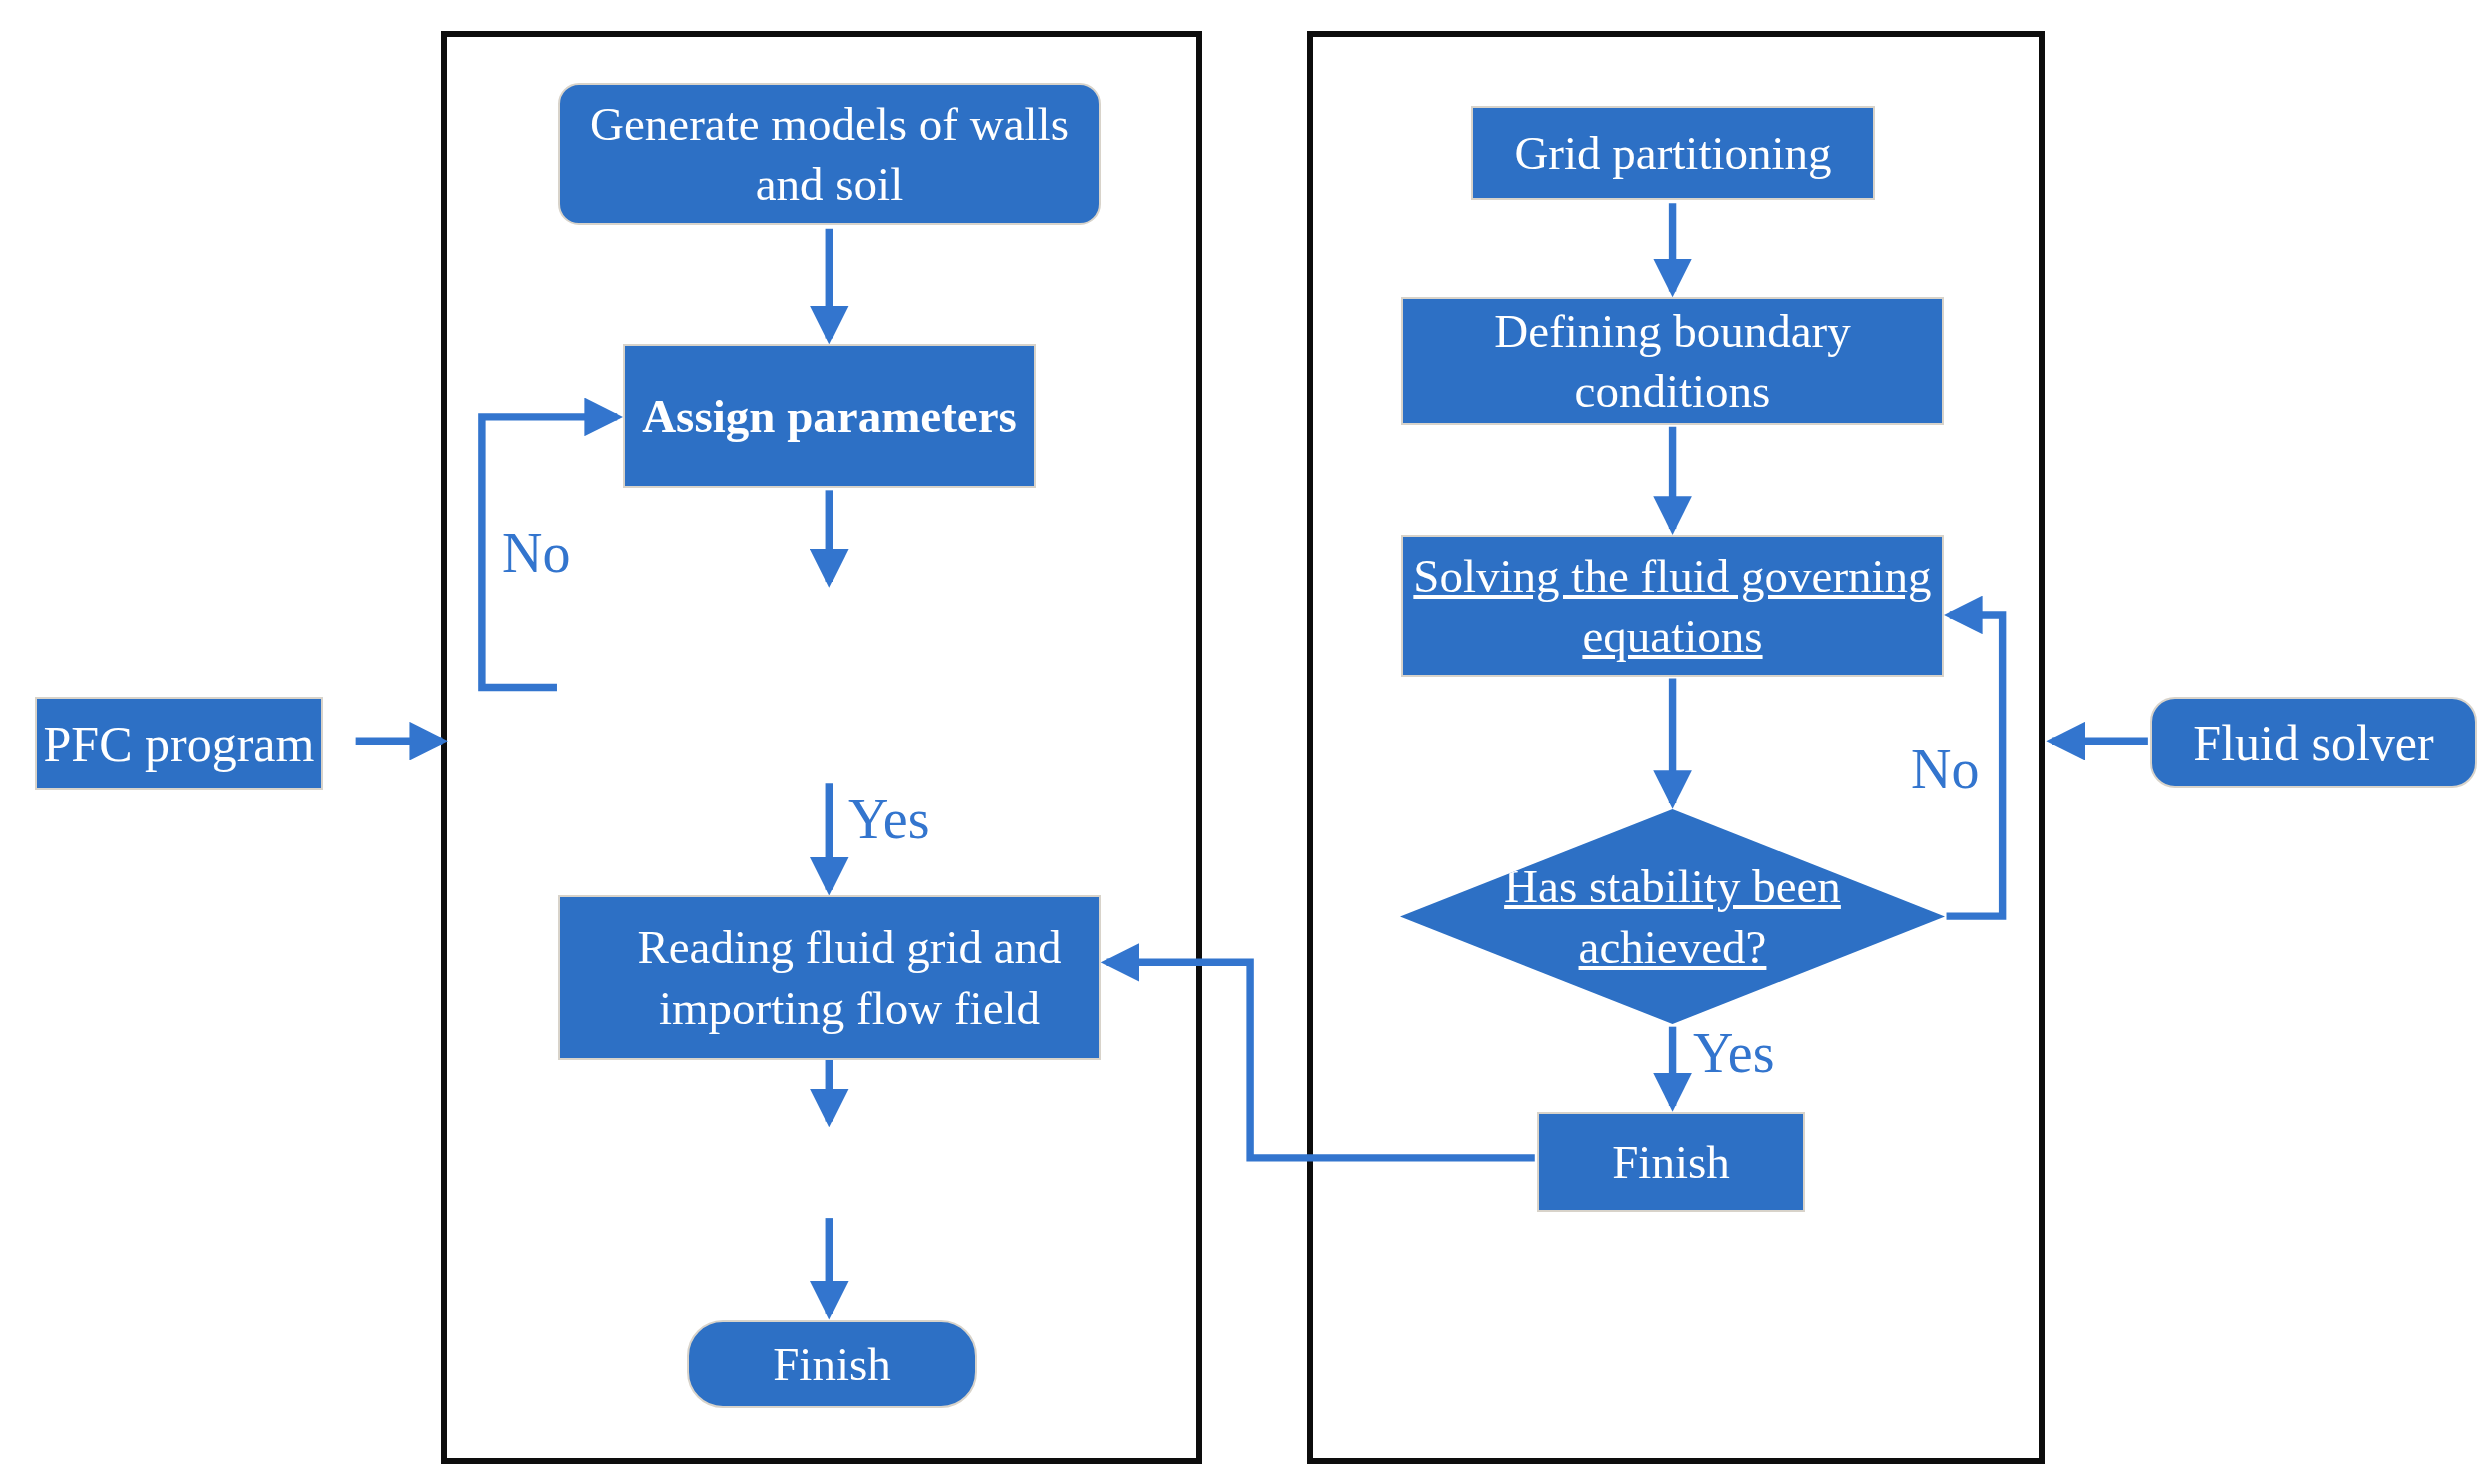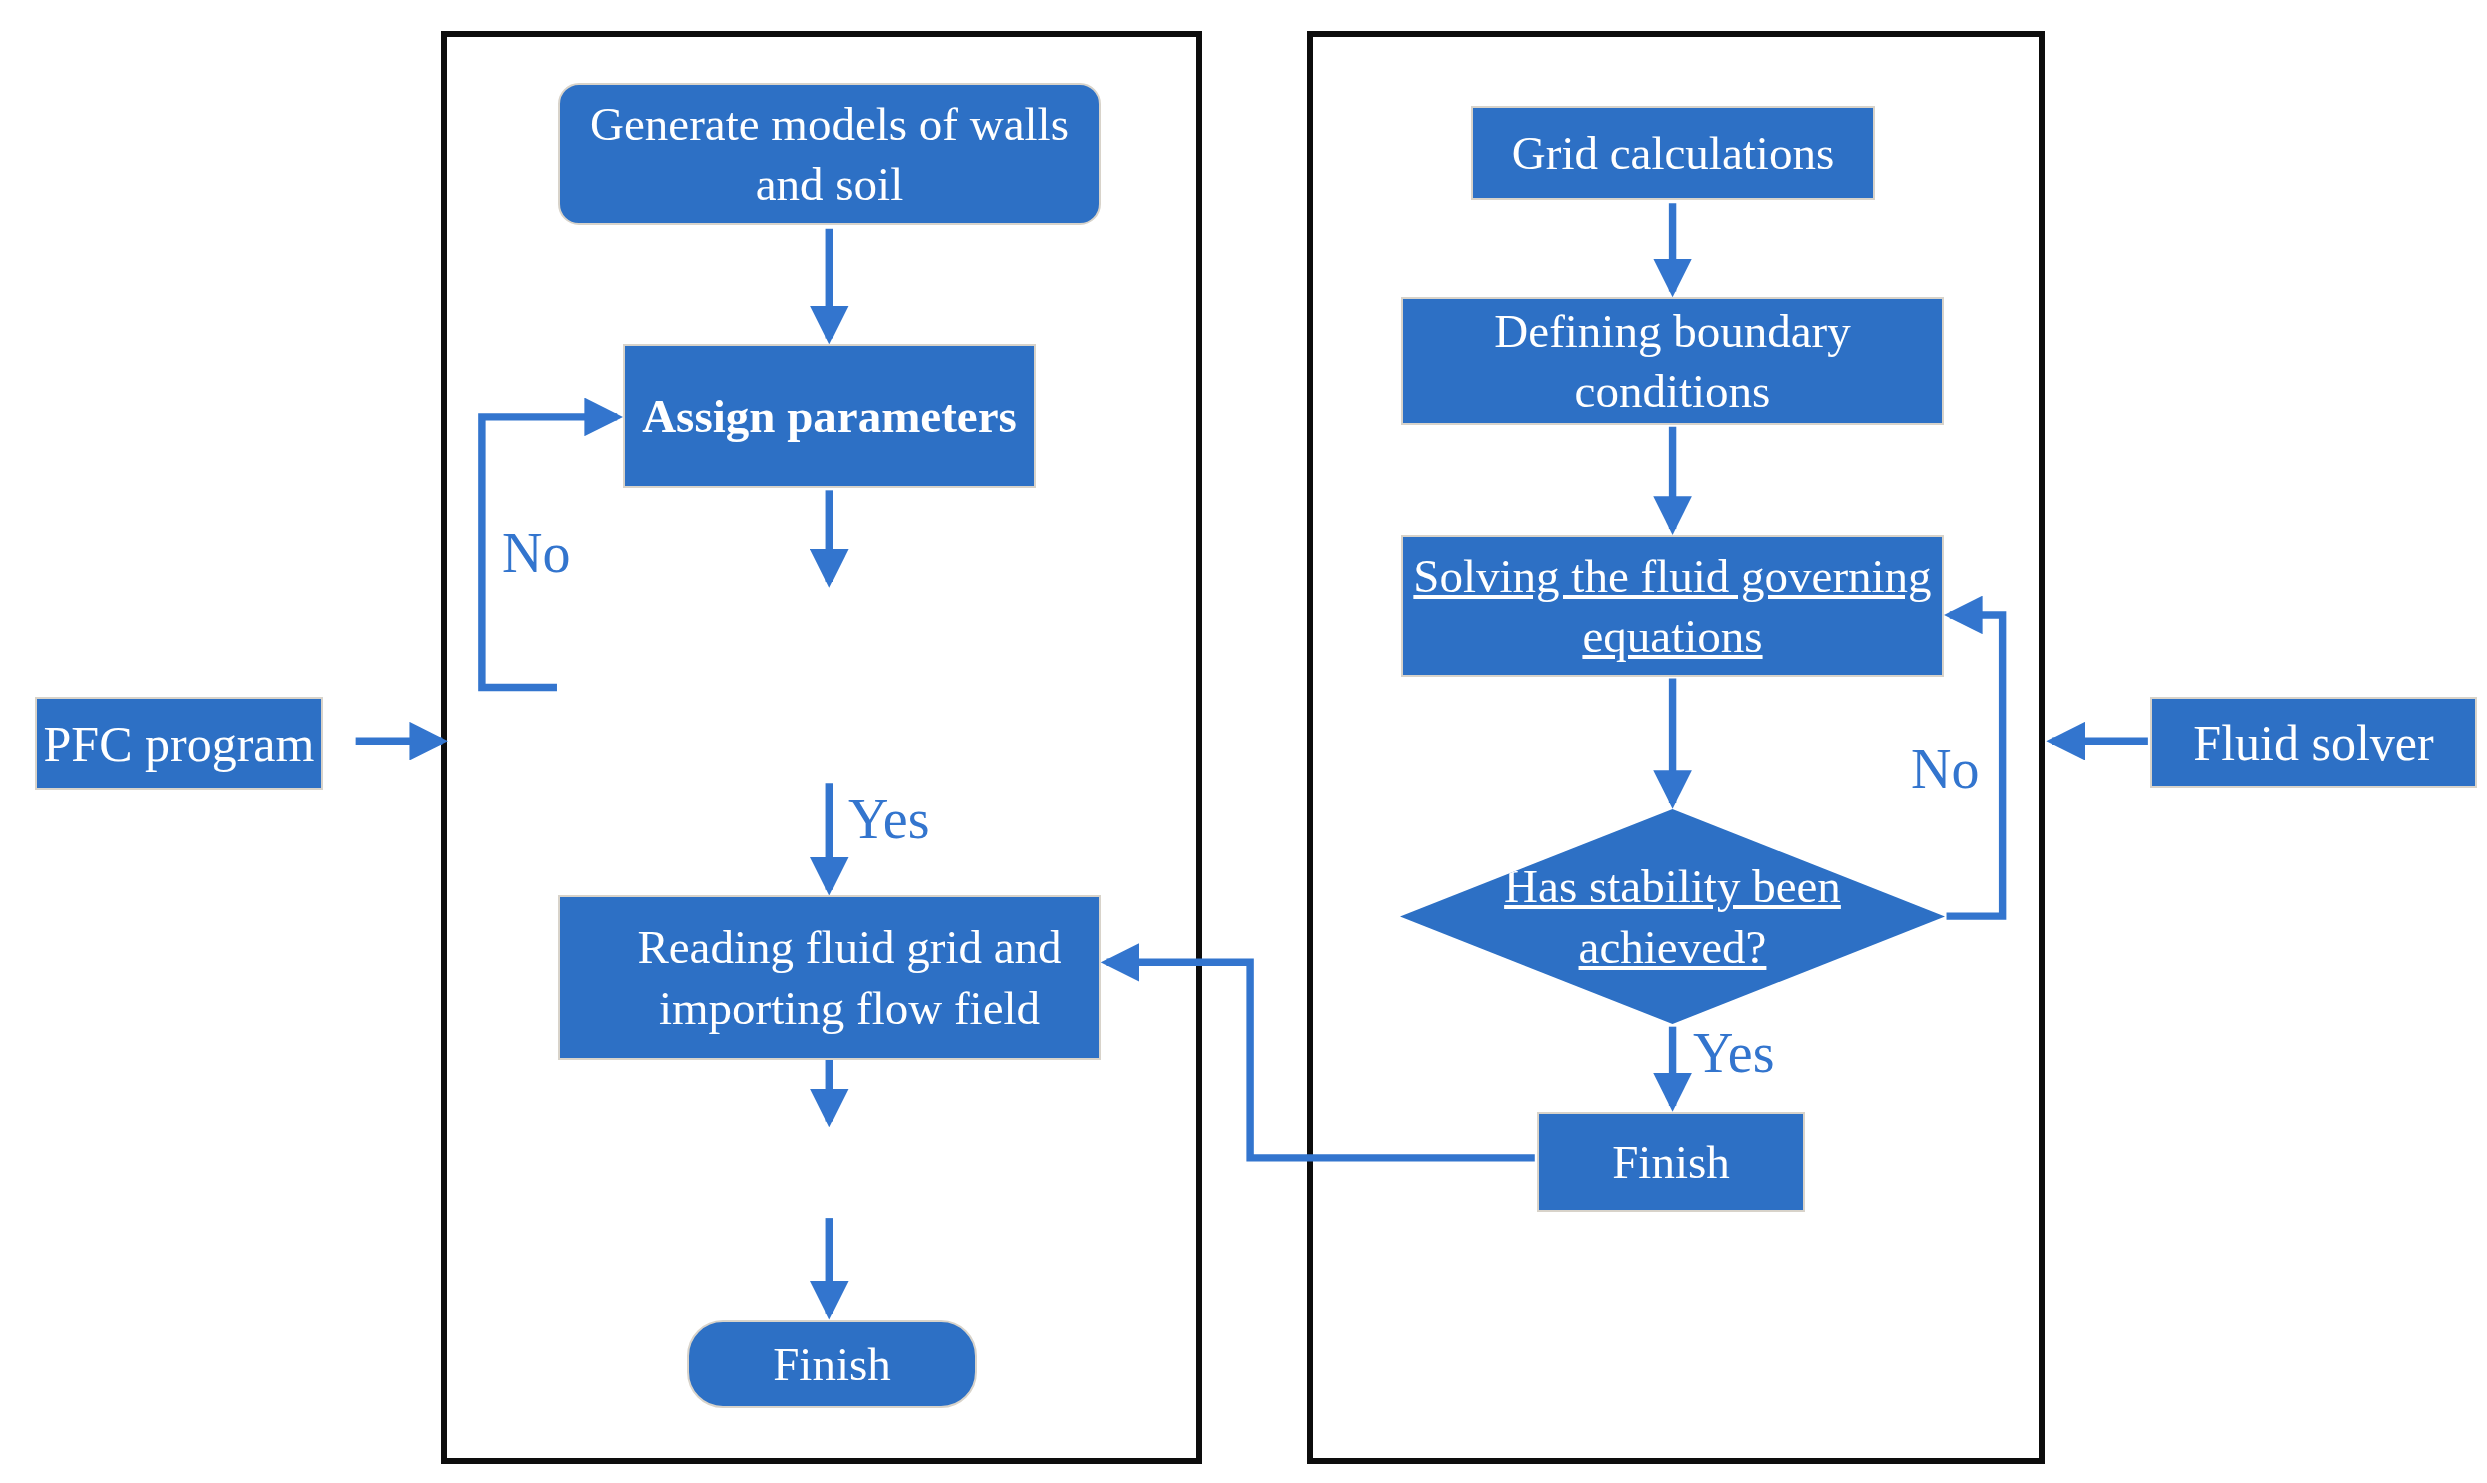--- a/index.html
+++ b/index.html
@@ -89,21 +89,21 @@
 
 
   <div class="node rounded" style="left:687px;top:1320px;width:290px;height:88px;">
     <span>Finish</span>
   </div>
 
   <div class="edge-label" style="left:502px;top:525px;">No</div>
   <div class="edge-label" style="left:848px;top:791px;">Yes</div>
 
   <div class="node" style="left:1471px;top:106px;width:404px;height:94px;">
-    <span>Grid calculations</span>
+    <span>Grid partitioning</span>
   </div>
 
   <div class="node" style="left:1401px;top:297px;width:543px;height:128px;">
     <span>Defining boundary
 conditions</span>
   </div>
 
   <div class="node" style="left:1401px;top:535px;width:543px;height:142px;text-decoration:underline;">
     <span>Solving the fluid governing
 equations</span>
@@ -111,21 +111,21 @@
 
   <div class="diamond" style="left:1400px;top:809px;width:545px;height:215px;text-decoration:underline;">
     <span>Has stability been
 achieved?</span>
   </div>
 
   <div class="node" style="left:1537px;top:1112px;width:268px;height:100px;">
     <span>Finish</span>
   </div>
 
-  <div class="node" style="left:2150px;top:697px;width:327px;height:91px;font-size:50px;">
+  <div class="node" style="left:2150px;top:697px;width:327px;height:91px;font-size:50px;border-radius:25px;">
     <span>Fluid solver</span>
   </div>
 
   <div class="edge-label" style="left:1911px;top:741px;">No</div>
   <div class="edge-label" style="left:1693px;top:1025px;">Yes</div>
 
 </div>
 
 
 </body></html>

